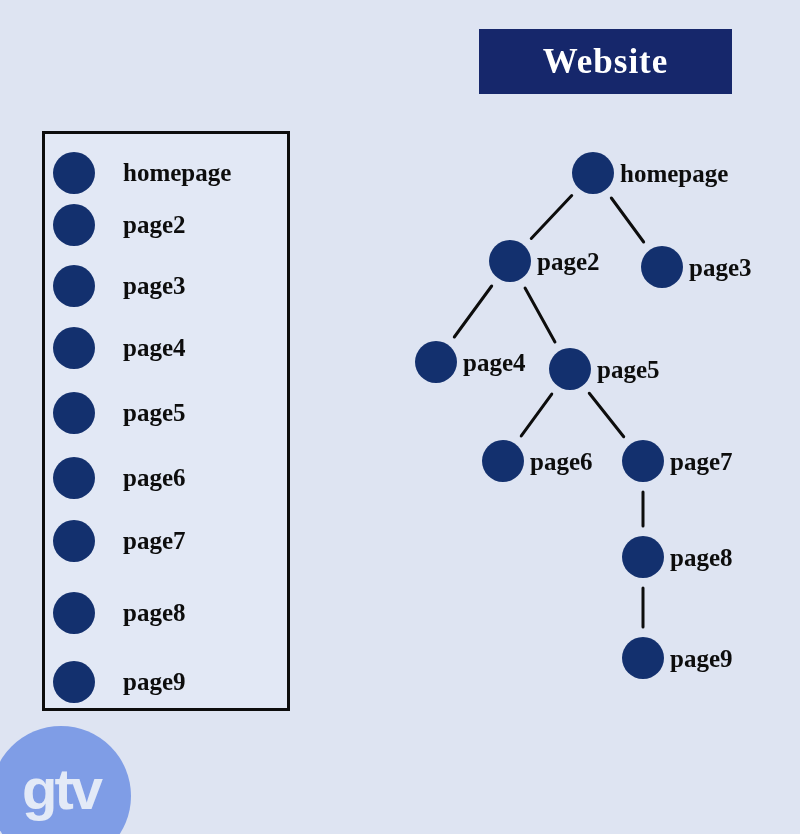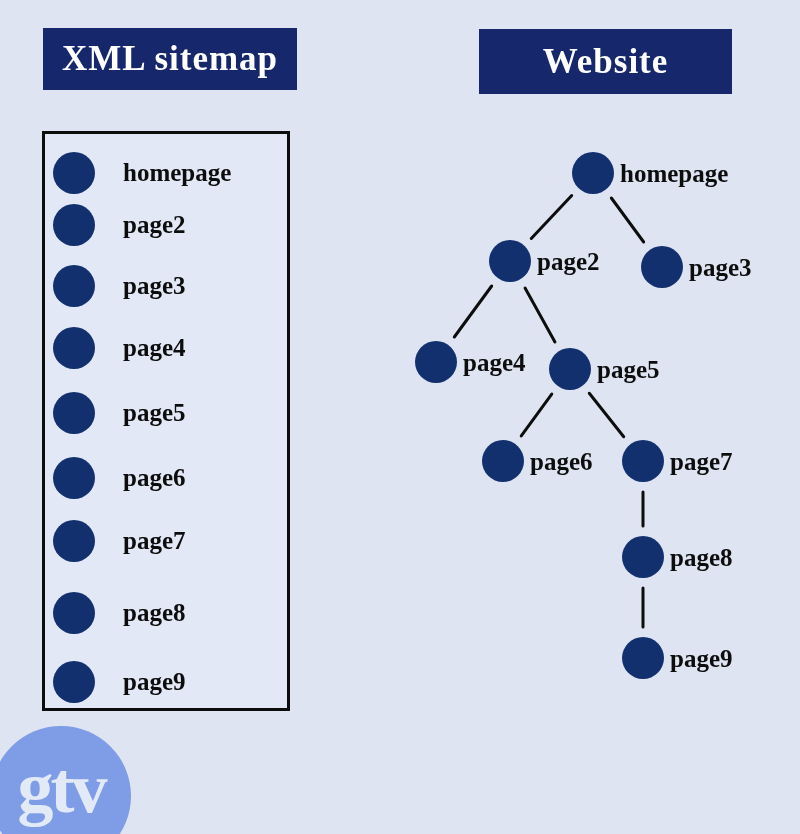--- a/index.html
+++ b/index.html
@@ -75,36 +75,33 @@
     top: 726px;
     width: 140px;
     height: 140px;
     border-radius: 50%;
     background: var(--logo, #7f9de6);
     display: flex;
     align-items: center;
     justify-content: center;
   }
   .logo-text {
-    font-family: Liberation Serif, serif;
+    font-family: Liberation Sans, sans-serif;
     font-weight: bold;
-    font-size: 72px;
+    font-size: 58px;
     color: var(--logotext, #e3eaf7);
     letter-spacing: -3px;
     transform: translateY(-8px);
   }
 </style>
 </head>
 <body>
 
 <div class="canvas">
 
-  <div class="header-box" id="xml-header">
-    <span class="header-label">XML sitemap</span>
-  </div>
 
   <div class="header-box" id="website-header">
     <span class="header-label">Website</span>
   </div>
 
   <div class="list-box"></div>
   <div id="list-items">
       <div class="list-row" style="top: 152px;">
         <span class="dot"></span>
         <span class="list-label">homepage</span>

